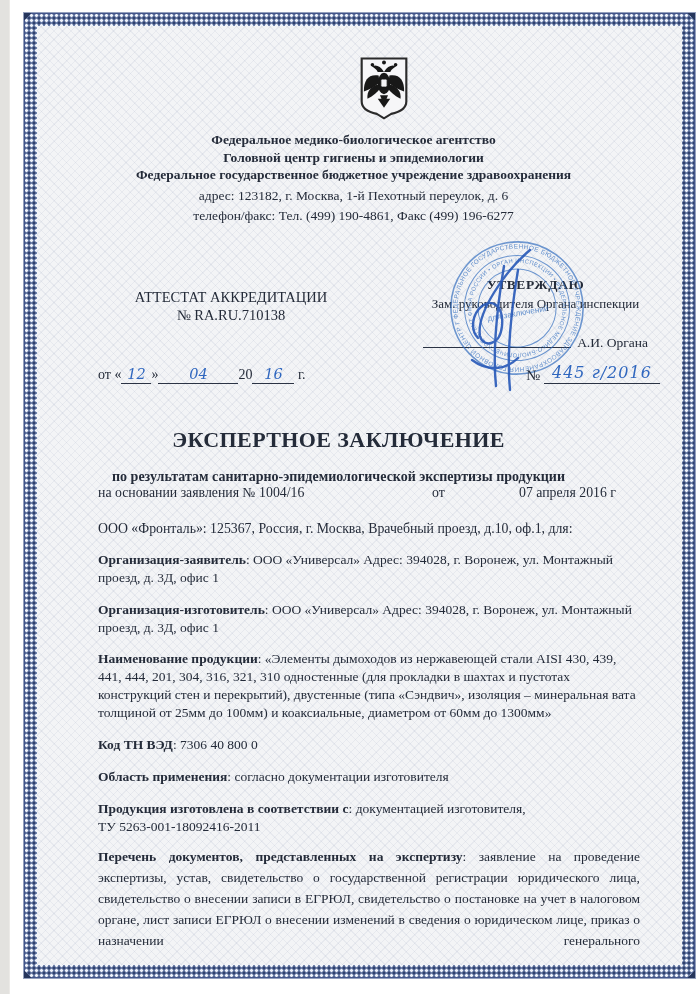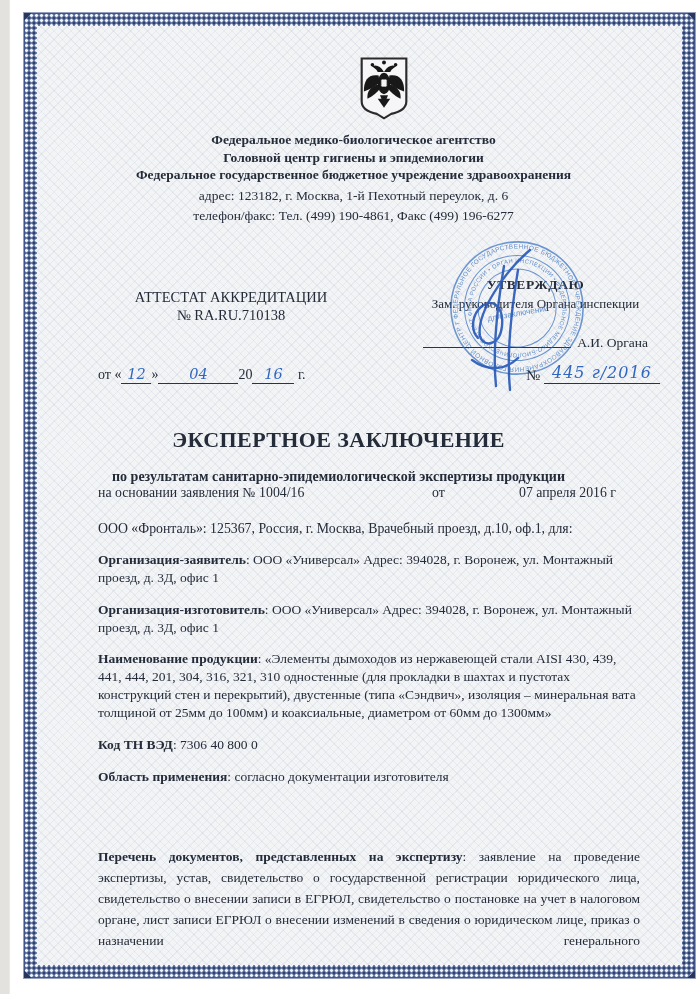--- a/index.html
+++ b/index.html
@@ -212,15 +212,16 @@
   <div class="para p1"><b>Организация-заявитель</b><span>: ООО «Универсал» Адрес: 394028, г. Воронеж, ул. Монтажный проезд, д. 3Д, офис 1</span></div>
 
   <div class="para p2"><b>Организация-изготовитель</b><span>: ООО «Универсал» Адрес: 394028, г. Воронеж, ул. Монтажный проезд, д. 3Д, офис 1</span></div>
 
   <div class="para p3"><b>Наименование продукции</b><span>: «Элементы дымоходов из нержавеющей стали AISI 430, 439, 441, 444, 201, 304, 316, 321, 310 одностенные (для прокладки в шахтах и пустотах конструкций стен и перекрытий), двустенные (типа «Сэндвич», изоляция – минеральная вата толщиной от 25мм до 100мм) и коаксиальные, диаметром от 60мм до 1300мм»</span></div>
 
   <div class="para p4"><b>Код ТН ВЭД</b><span>: 7306 40 800 0</span></div>
 
   <div class="para p5"><b>Область применения</b><span>: согласно документации изготовителя</span></div>
 
+  <div class="para p6"><b>Продукция изготовлена в соответствии с</b><span>: документацией изготовителя,</span><br><span>ТУ 5263-001-18092416-2011</span></div>
 
   <div class="para p7"><b>Перечень документов, представленных на экспертизу</b><span>: заявление на проведение экспертизы, устав, свидетельство о государственной регистрации юридического лица, свидетельство о внесении записи в ЕГРЮЛ, свидетельство о постановке на учет в налоговом органе, лист записи ЕГРЮЛ о внесении изменений в сведения о юридическом лице, приказ о назначении генерального</span></div>
 </div>
 
 </body></html>

